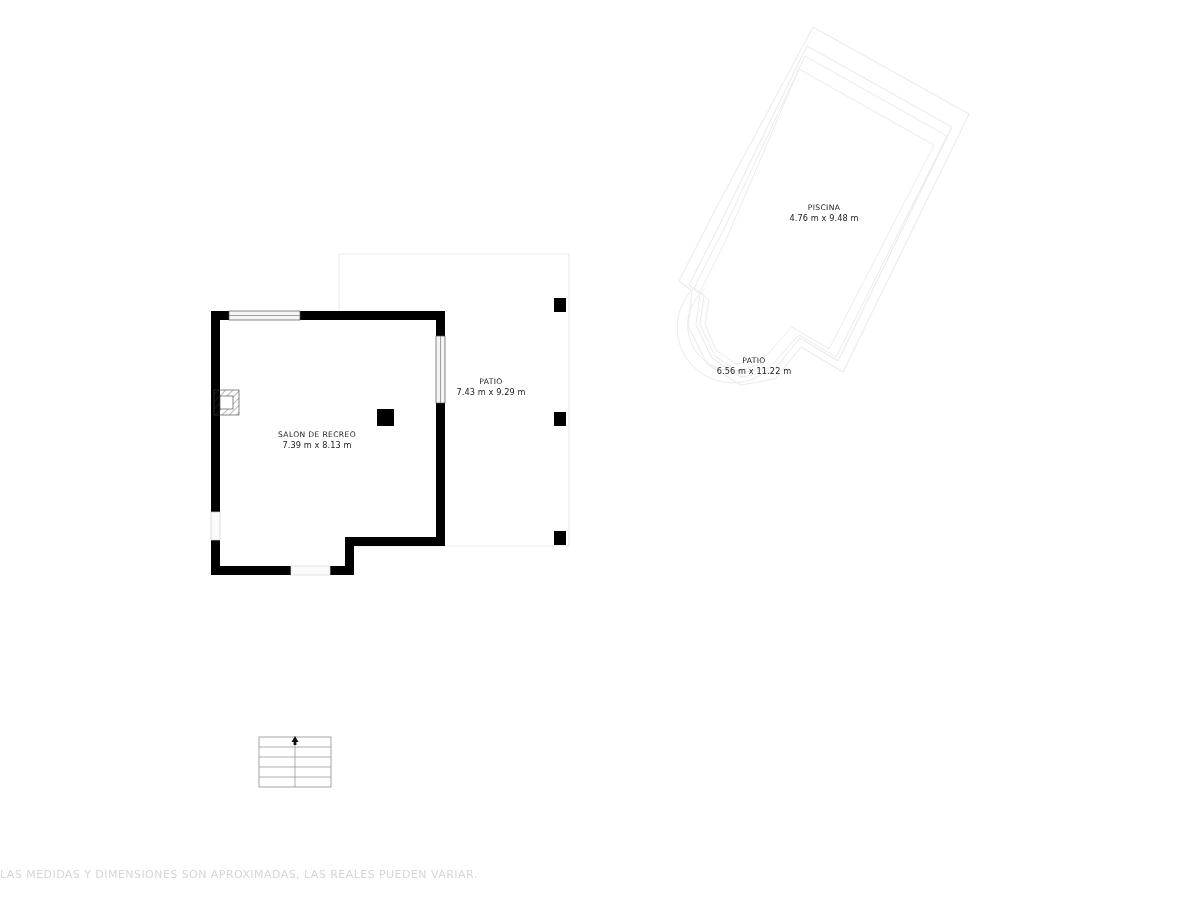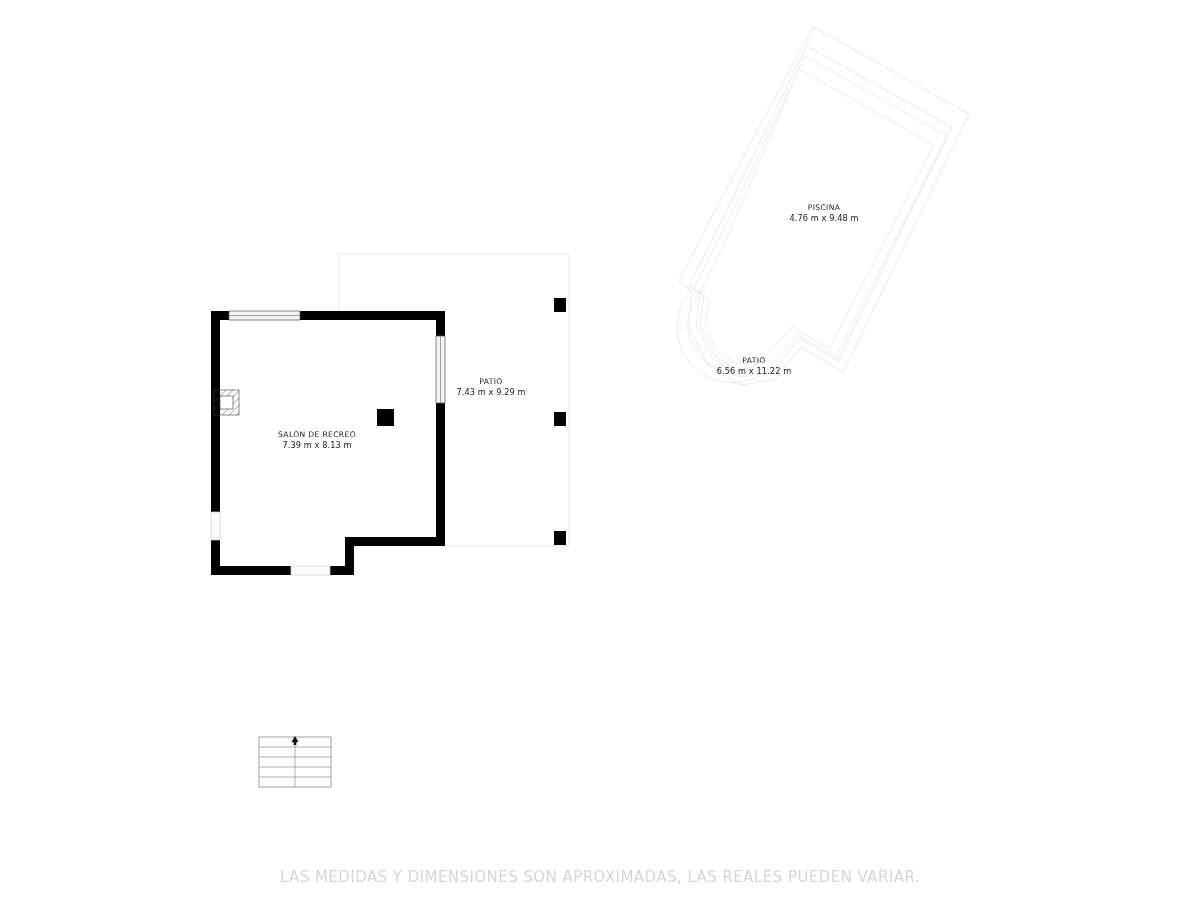--- a/index.html
+++ b/index.html
@@ -39,23 +39,22 @@
     font-size: 8.2px;
     letter-spacing: 0.1px;
     fill: #1b1b1b;
     text-anchor: middle;
   }
   .footer-note {
     position: absolute;
     left: 0;
     top: 868px;
     width: 1200px;
-    text-align: center;
-    font-family: "DejaVu Sans", "Liberation Sans", sans-serif;
-    font-size: 15px;
+    font-family: "DejaVu Sans", "Liberation Sans", sans-serif;
+    font-size: 11px;
     letter-spacing: 0.45px;
     color: #d6d6d8;
     white-space: nowrap;
   }
 </style>
 </head>
 <body>
 
 <div id="plan-root">
 

